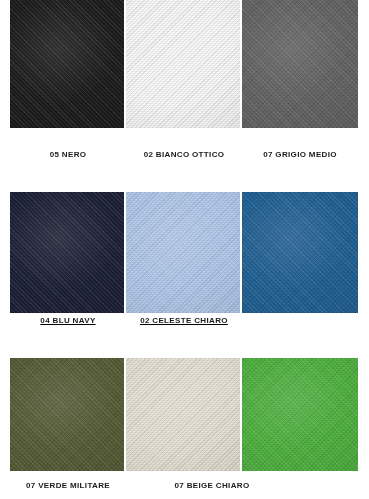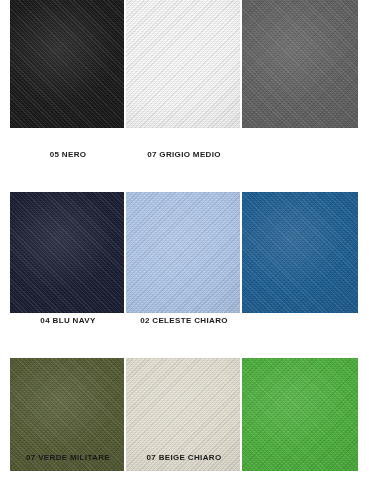--- a/index.html
+++ b/index.html
@@ -110,22 +110,22 @@
   }
 
   .label-strip {
     position: absolute;
     left: 10px;
     width: 348px;
     display: flex;
     flex-direction: row;
   }
   .label-strip[data-row="0"] { top: 150px; }
-  .label-strip[data-row="1"] { top: 316px; }
-  .label-strip[data-row="2"] { top: 453px; }
+  .label-strip[data-row="1"] { top: 316px; text-decoration: underline; }
+  .label-strip[data-row="2"] { top: 481px; gap: 28px; }
 
   .swatch-label {
     width: 116px;
     text-align: center;
     font-size: 8px;
     font-weight: bold;
     letter-spacing: 0.35px;
     color: #1b1b1b;
     line-height: 10px;
     white-space: nowrap;
@@ -150,20 +150,21 @@
       </div>
       <div class="swatch-cell">
         <div class="swatch-fill" style="background-color: rgb(97, 97, 97);"></div>
         <div class="swatch-texture"></div>
         <div class="swatch-shade"></div>
       </div>
     </div>
   </div>
   <div class="label-strip" data-row="0">
     <div class="swatch-label" style="color: rgb(27, 27, 27);">05 NERO</div>
+    <div class="swatch-label" style="color: rgb(27, 27, 27);">02 BIANCO OTTICO</div>
     <div class="swatch-label" style="color: rgb(27, 27, 27);">07 GRIGIO MEDIO</div>
   </div>
 
   <div class="swatch-row" data-row="1">
     <div class="swatch-strip">
       <div class="swatch-cell">
         <div class="swatch-fill" style="background-color: rgb(25, 30, 51);"></div>
         <div class="swatch-texture"></div>
         <div class="swatch-shade"></div>
       </div>

